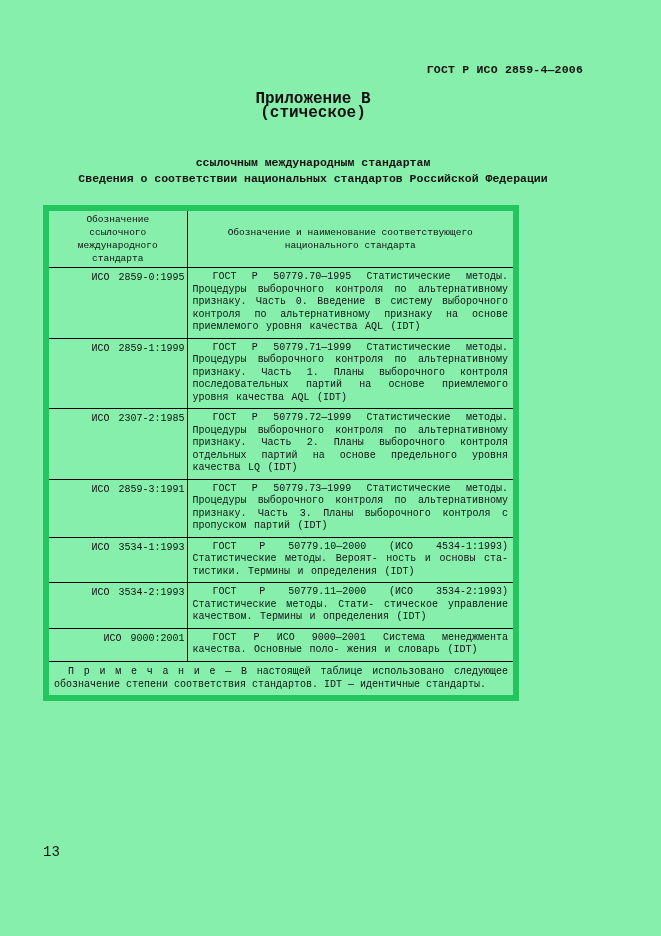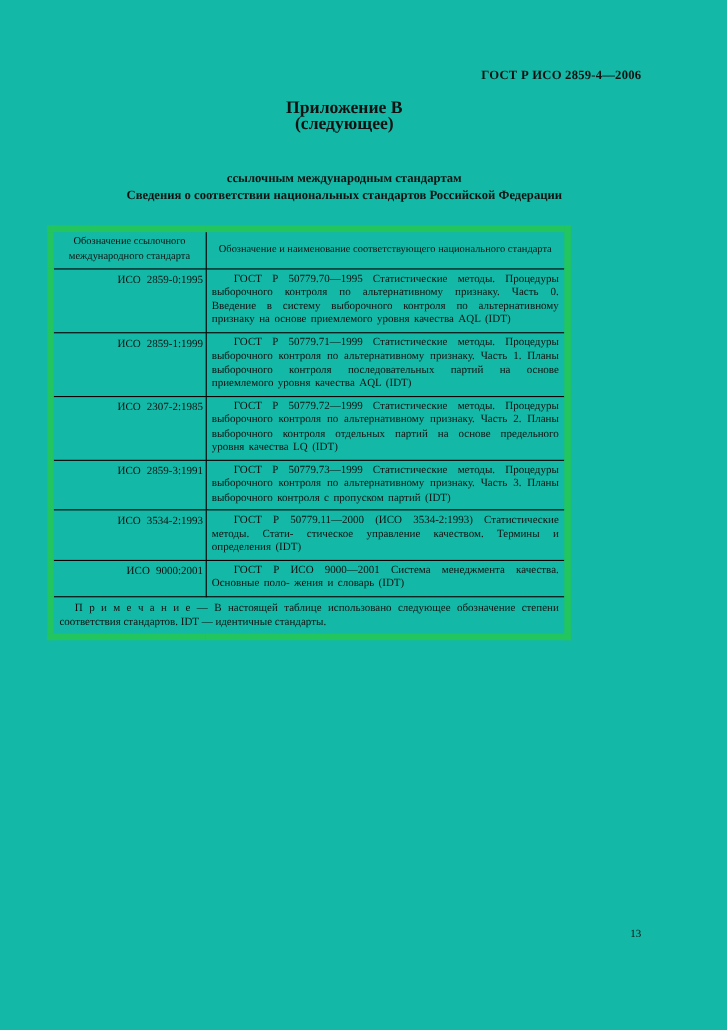--- a/index.html
+++ b/index.html
@@ -1,20 +1,20 @@
 <!DOCTYPE html>
 <html lang="ru"><head>
 <meta charset="utf-8">
 <style>
   * { margin:0; padding:0; box-sizing:border-box; }
   html,body { background:#ffffff; }
   body { width:661px; height:936px; }
   .page {
-    position:relative; width:661px; height:936px; background:#14b8a6;
-    font-family:Liberation Serif, serif; color:#111;
+    position:relative; width:661px; height:936px; background:#86efac;
+    font-family:Liberation Mono, monospace; color:#111;
   }
   .running-header {
     position:absolute; top:63px; left:43px; width:540px;
     text-align:right; font-weight:bold; font-size:11.5px; letter-spacing:0.2px;
   }
   .annex {
     position:absolute; top:92px; left:43px; width:540px;
     text-align:center; font-weight:bold; font-size:16px; line-height:14px;
   }
   .annex span { display:block; }
@@ -45,33 +45,33 @@
     text-indent:20px; word-spacing:1.5px;
   }
   td.note-cell {
     text-align:justify; vertical-align:top;
     font-size:10px; line-height:13px; padding:3px 5px 4px;
     text-indent:14px;
     margin-top:36px;
   }
   .page-number {
     position:absolute; top:844px; left:43px; width:540px;
-    text-align:right; font-size:10px;
+    font-size:14px;
   }
 </style>
 </head>
 <body>
 
 <div class="page">
 
   <div class="running-header">ГОСТ Р ИСО 2859-4—2006</div>
 
   <div class="annex">
     <span>Приложение В</span>
-    <span>(следующее)</span>
+    <span>(стическое)</span>
   </div>
 
   <div class="doc-title">
     <span>ссылочным международным стандартам</span>
     <span>Сведения о соответствии национальных стандартов Российской Федерации</span>
   </div>
 
   <table class="std-table">
     <colgroup>
       <col class="col-iso">
@@ -94,20 +94,24 @@
         </tr>
         <tr>
           <td class="c-iso">ИСО 2307-2:1985</td>
           <td class="c-nat">ГОСТ Р 50779.72—1999 Статистические методы. Процедуры выборочного контроля по альтернативному признаку. Часть 2. Планы выборочного контроля отдельных партий на основе предельного уровня качества LQ (IDT)</td>
         </tr>
         <tr>
           <td class="c-iso">ИСО 2859-3:1991</td>
           <td class="c-nat">ГОСТ Р 50779.73—1999 Статистические методы. Процедуры выборочного контроля по альтернативному признаку. Часть 3. Планы выборочного контроля с пропуском партий (IDT)</td>
         </tr>
         <tr>
+          <td class="c-iso">ИСО 3534-1:1993</td>
+          <td class="c-nat">ГОСТ Р 50779.10—2000 (ИСО 4534-1:1993) Статистические методы. Вероят- ность и основы ста- тистики. Термины и определения (IDT)</td>
+        </tr>
+        <tr>
           <td class="c-iso">ИСО 3534-2:1993</td>
           <td class="c-nat">ГОСТ Р 50779.11—2000 (ИСО 3534-2:1993) Статистические методы. Стати- стическое управление качеством. Термины и определения (IDT)</td>
         </tr>
         <tr>
           <td class="c-iso">ИСО 9000:2001</td>
           <td class="c-nat">ГОСТ Р ИСО 9000—2001 Система менеджмента качества. Основные поло- жения и словарь (IDT)</td>
         </tr>
       </tbody>
     <tbody>
       <tr>

